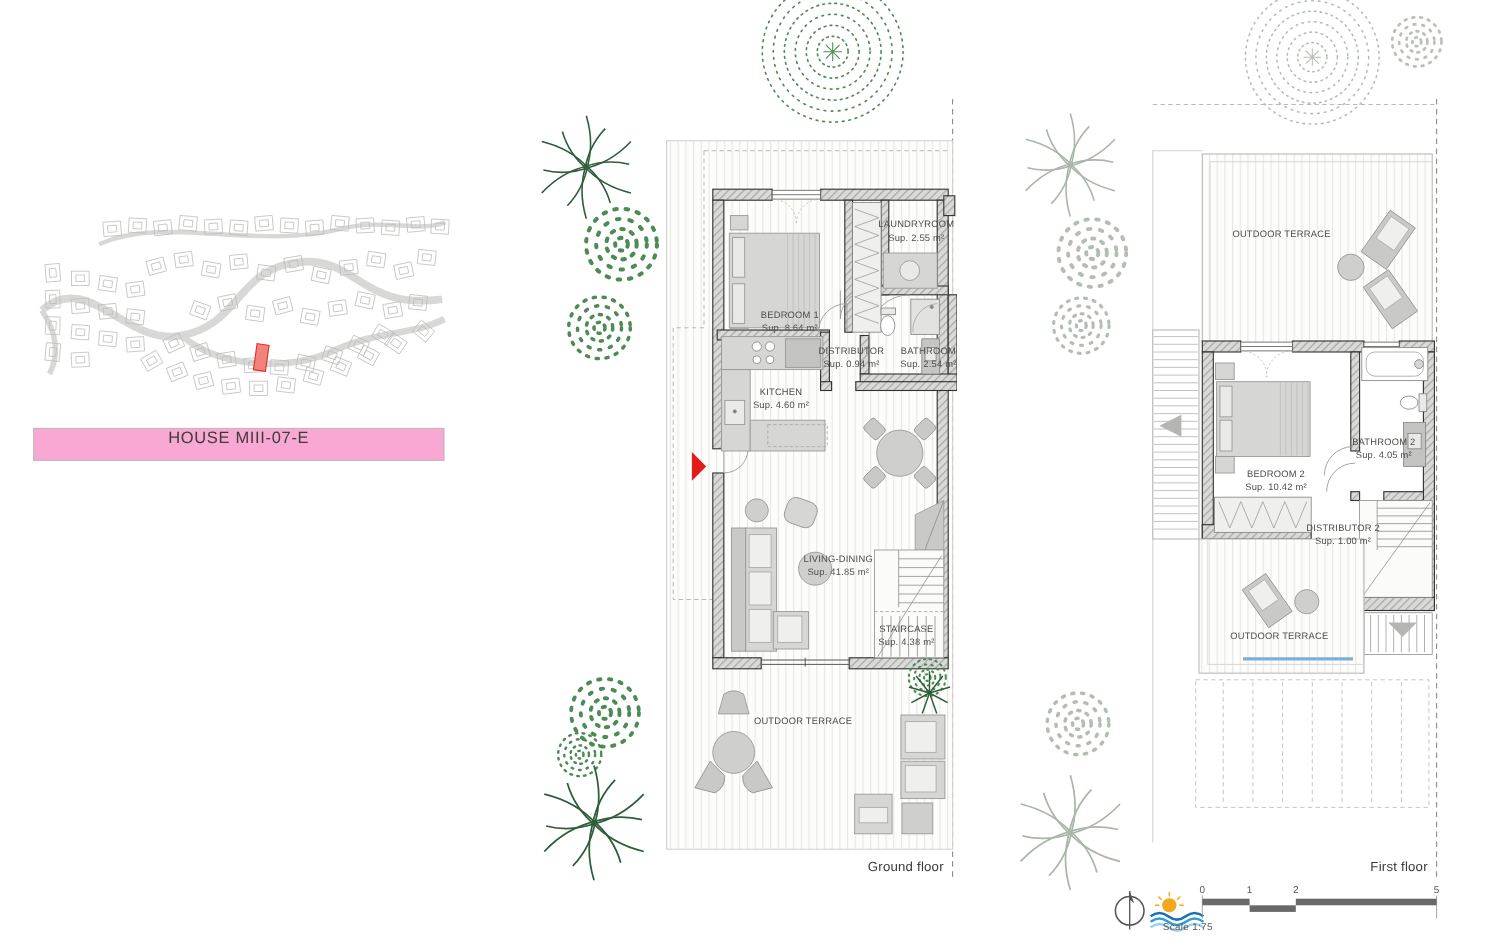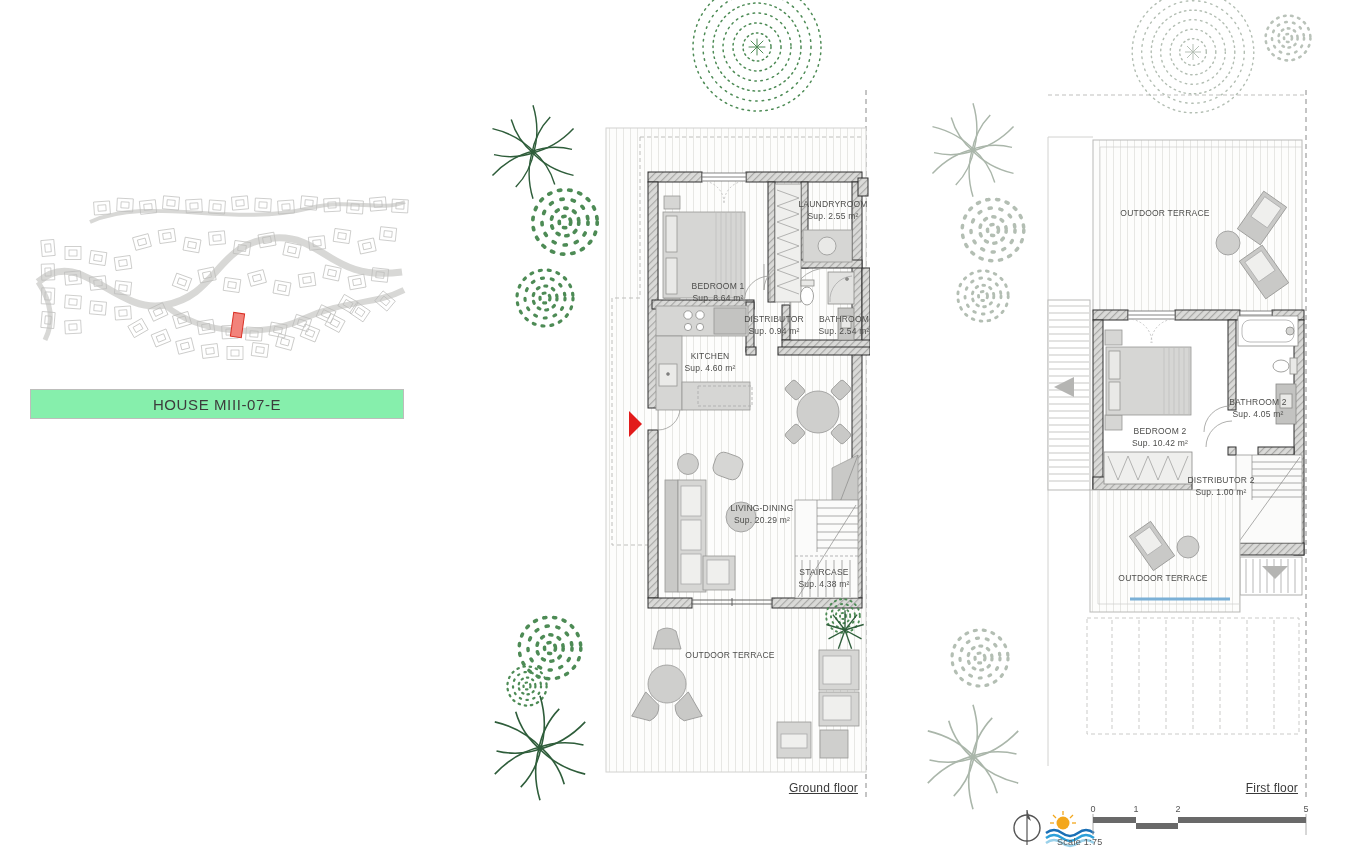--- a/index.html
+++ b/index.html
@@ -1,25 +1,25 @@
 <!DOCTYPE html>
 <html><head>
 <meta charset="utf-8">
 <style>
   html,body{margin:0;padding:0;background:#ffffff;}
   .sheet{position:relative;width:1358px;height:865px;background:#fff;overflow:hidden;
          font-family:"Liberation Sans", sans-serif;}
   svg{position:absolute;pointer-events:none;}
   .title-box{position:absolute;left:30px;top:389px;width:372px;height:28px;
-     border:1px solid #bdbdbb;display:flex;align-items:center;justify-content:center;
-     font-size:15px;letter-spacing:.6px;color:#3c3c3c;background:#86efac;}
+     border:1px solid #bdbdbb;display:flex;align-items:flex-start;justify-content:center;
+     font-size:15px;letter-spacing:.6px;color:#3c3c3c;background:#f9a8d4;}
   .rlabel{position:absolute;transform:translate(-50%,-50%);text-align:center;
      font-size:8.5px;line-height:1.45;color:#4d4d4b;letter-spacing:.2px;white-space:nowrap;
      font-family:"Liberation Sans",sans-serif;}
-  .caption{position:absolute;font-size:12px;color:#3a3a3a;letter-spacing:.2px;text-decoration:underline;}
+  .caption{position:absolute;font-size:12px;color:#3a3a3a;letter-spacing:.2px;}
   .scale-mark{position:absolute;transform:translateX(-50%);font-size:9px;color:#555;}
   .scale-label{position:absolute;font-size:9px;color:#555;letter-spacing:.3px;}
 </style>
 </head>
 <body>
 
 <div class="sheet">
 
   <svg style="left:30px;top:190px" width="380" height="185" viewBox="0 0 380 185">
     <defs>
@@ -525,21 +525,21 @@
   <div class="rlabel" style="left:844px;top:325px">
     <div>BATHROOM</div>
     <div>Sup. 2.54 m²</div>
   </div>
   <div class="rlabel" style="left:710px;top:362px">
     <div>KITCHEN</div>
     <div>Sup. 4.60 m²</div>
   </div>
   <div class="rlabel" style="left:762px;top:514px">
     <div>LIVING-DINING</div>
-    <div>Sup. 20.29 m²</div>
+    <div>Sup. 41.85 m²</div>
   </div>
   <div class="rlabel" style="left:824px;top:578px">
     <div>STAIRCASE</div>
     <div>Sup. 4.38 m²</div>
   </div>
   <div class="rlabel" style="left:730px;top:655px">
     <div>OUTDOOR TERRACE</div>
   </div>
 
   <div class="rlabel" style="left:1165px;top:213px">

